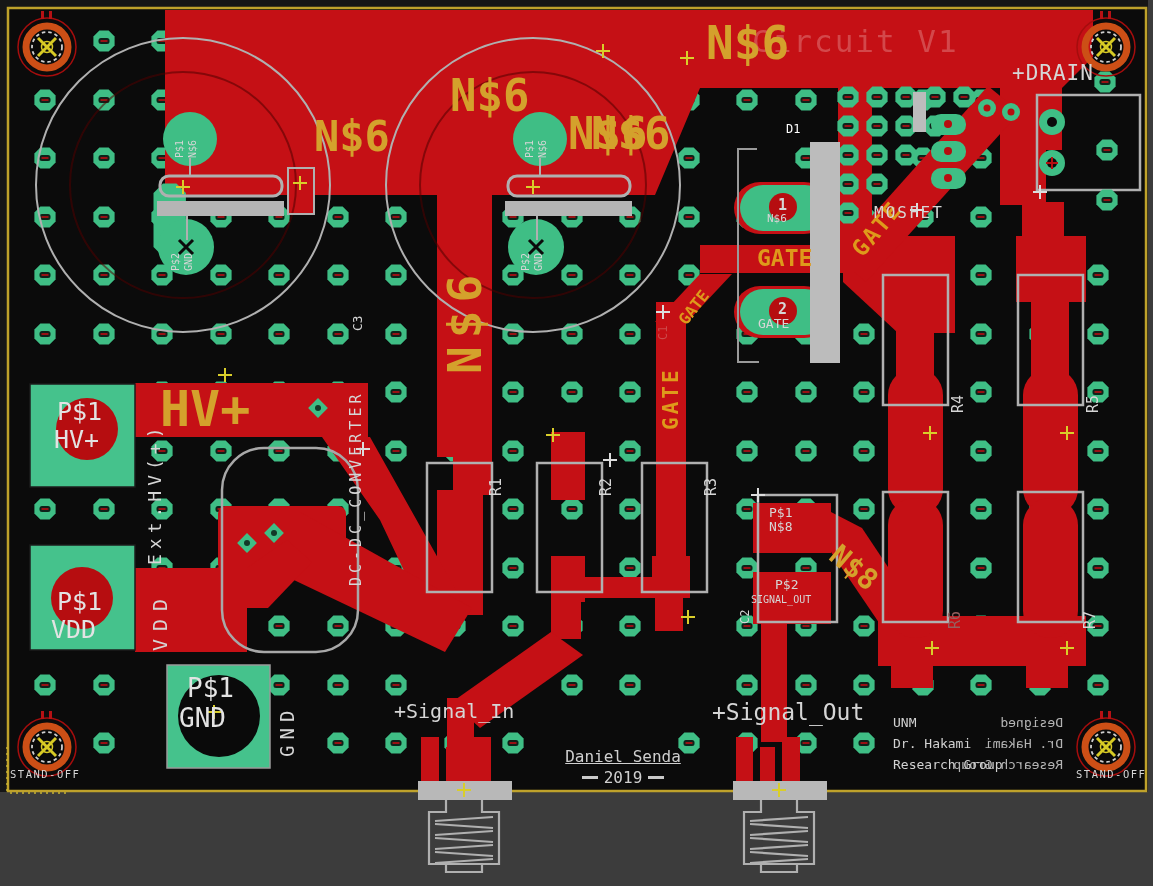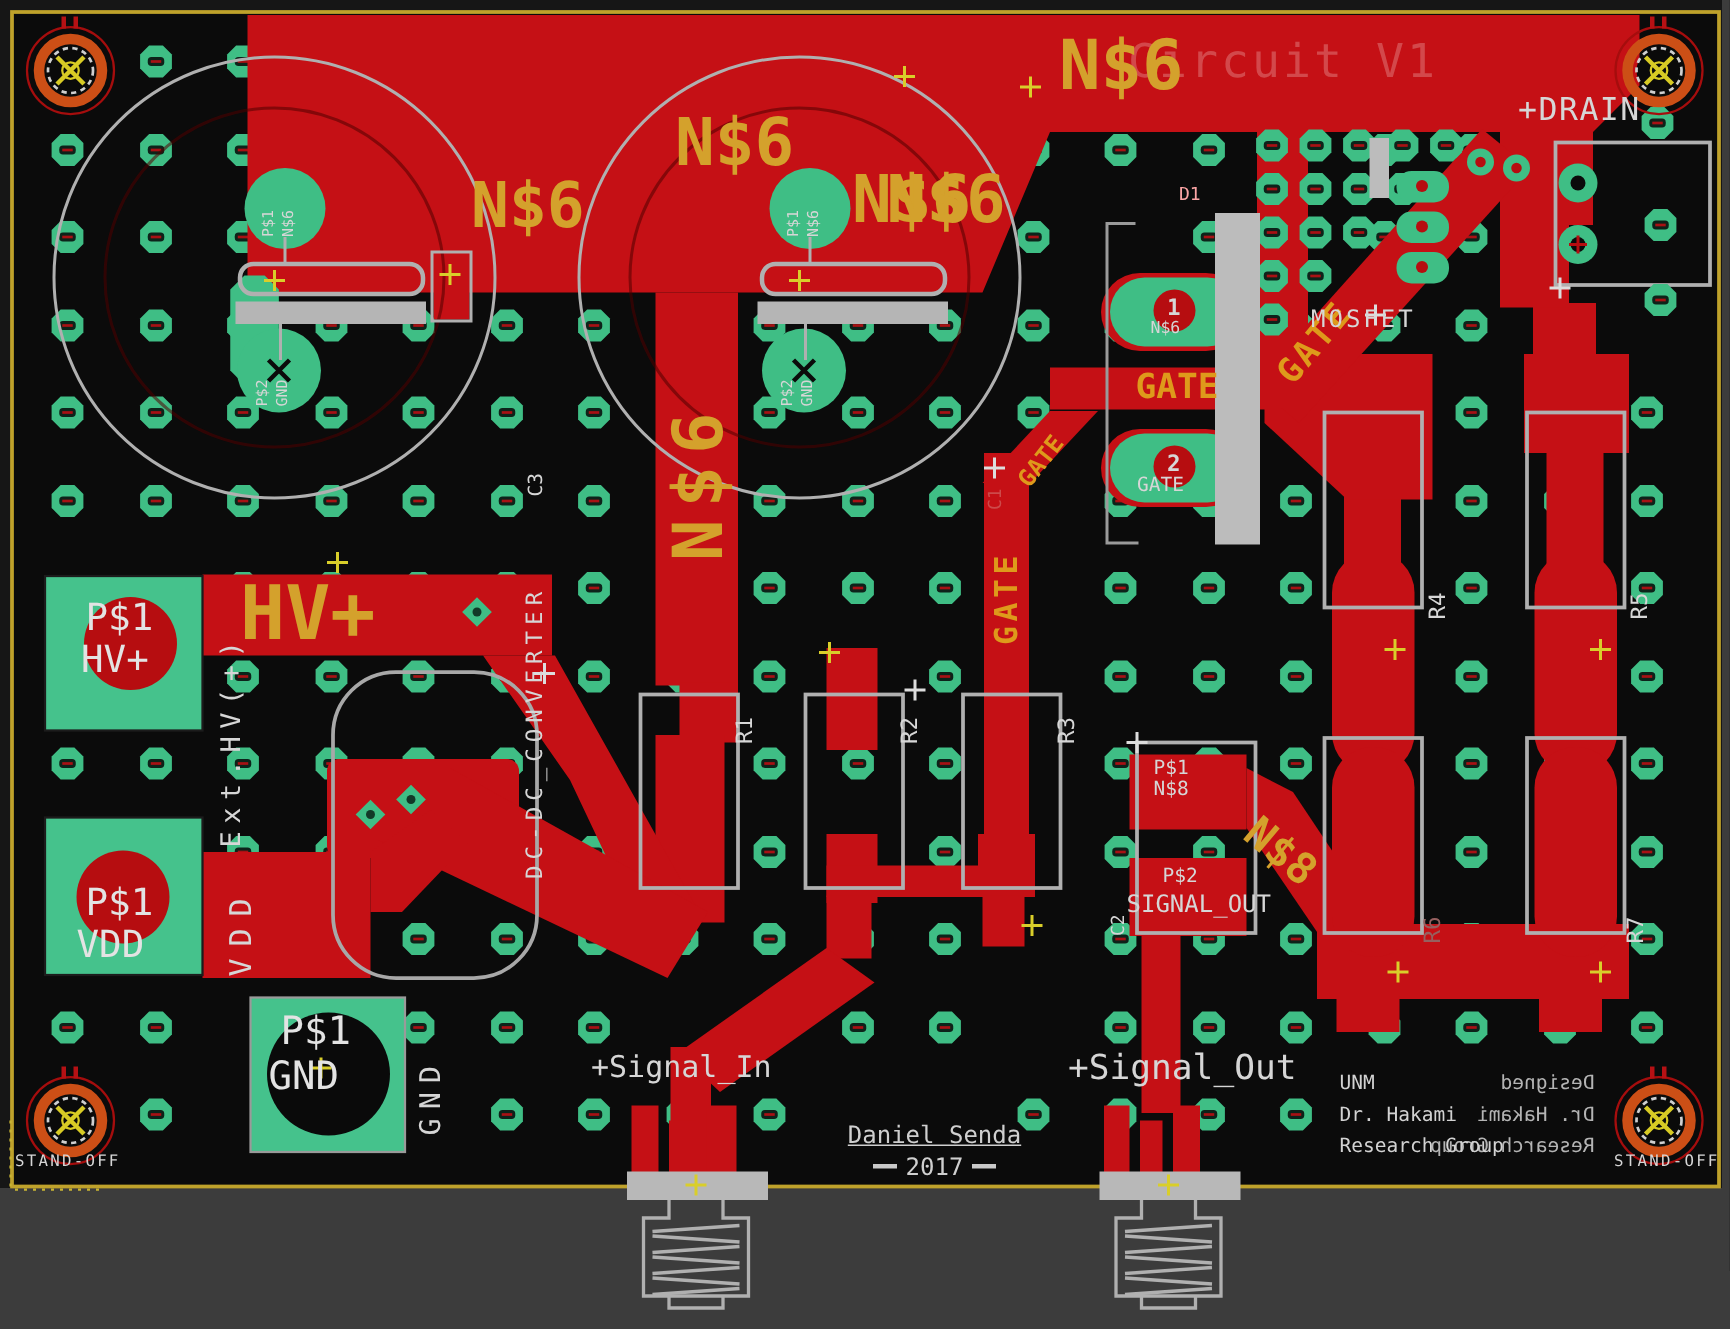--- a/index.html
+++ b/index.html
@@ -968,32 +968,32 @@
       <span style="left: 712px; top: 701px; font-size: 23px; color: rgb(214, 214, 214); font-weight: 400;">+Signal_Out</span>
       <span style="left: 10px; top: 769px; font-size: 10.5px; color: rgb(214, 214, 214); font-weight: 400; letter-spacing: 1.5px;">STAND-OFF</span>
       <span style="left: 1076px; top: 769px; font-size: 10.5px; color: rgb(214, 214, 214); font-weight: 400; letter-spacing: 1.5px;">STAND-OFF</span>
       <span style="left: 146px; top: 565px; font-size: 18px; color: rgb(214, 214, 214); font-weight: 400; letter-spacing: 5px; transform: rotate(-90deg);">Ext.HV(+)</span>
       <span style="left: 349px; top: 586px; font-size: 15px; color: rgb(214, 214, 214); font-weight: 400; letter-spacing: 4px; transform: rotate(-90deg);">DC-DC_CONVERTER</span>
       <span style="left: 150px; top: 651px; font-size: 20px; color: rgb(214, 214, 214); font-weight: 400; letter-spacing: 8px; transform: rotate(-90deg);">VDD</span>
       <span style="left: 278px; top: 757px; font-size: 19px; color: rgb(214, 214, 214); font-weight: 400; letter-spacing: 6px; transform: rotate(-90deg);">GND</span>
       <span style="left: 351px; top: 331px; font-size: 13px; color: rgb(214, 214, 214); font-weight: 400; transform: rotate(-90deg);">C3</span>
       <span style="left: 739px; top: 624px; font-size: 12px; color: rgb(214, 214, 214); font-weight: 400; transform: rotate(-90deg);">C2</span>
       <span style="left: 657px; top: 340px; font-size: 12px; color: rgb(205, 74, 74); font-weight: 400; transform: rotate(-90deg);">C1</span>
-      <span style="left: 786px; top: 123px; font-size: 12px; color: #fca5a5; font-weight: 400;">D1</span>
+      <span style="left: 786px; top: 123px; font-size: 12px; color: #ffffff; font-weight: 400;">D1</span>
       <span style="left: 489px; top: 496px; font-size: 15px; color: rgb(214, 214, 214); font-weight: 400; transform: rotate(-90deg);">R1</span>
       <span style="left: 599px; top: 496px; font-size: 15px; color: rgb(214, 214, 214); font-weight: 400; transform: rotate(-90deg);">R2</span>
       <span style="left: 704px; top: 496px; font-size: 15px; color: rgb(214, 214, 214); font-weight: 400; transform: rotate(-90deg);">R3</span>
       <span style="left: 951px; top: 413px; font-size: 15px; color: rgb(214, 214, 214); font-weight: 400; transform: rotate(-90deg);">R4</span>
       <span style="left: 1086px; top: 413px; font-size: 15px; color: rgb(214, 214, 214); font-weight: 400; transform: rotate(-90deg);">R5</span>
       <span style="left: 948px; top: 629px; font-size: 15px; color: rgb(150, 96, 95); font-weight: 400; transform: rotate(-90deg);">R6</span>
       <span style="left: 1083px; top: 629px; font-size: 15px; color: rgb(214, 214, 214); font-weight: 400; transform: rotate(-90deg);">R7</span>
       <span style="left: 769px; top: 506px; font-size: 13px; color: rgb(214, 214, 214); font-weight: 400;">P$1</span>
       <span style="left: 769px; top: 520px; font-size: 13px; color: rgb(214, 214, 214); font-weight: 400;">N$8</span>
       <span style="left: 775px; top: 578px; font-size: 13px; color: rgb(214, 214, 214); font-weight: 400;">P$2</span>
-      <span style="left: 751px; top: 595px; font-size: 16px; color: rgb(214, 214, 214); font-weight: 400;">SIGNAL_OUT</span>
+      <span style="left: 751px; top: 595px; font-size: 10px; color: rgb(214, 214, 214); font-weight: 400;">SIGNAL_OUT</span>
       <span style="left: 778px; top: 198px; font-size: 15px; color: rgb(214, 214, 214); font-weight: 700;">1</span>
       <span style="left: 767px; top: 213px; font-size: 11px; color: rgb(214, 214, 214); font-weight: 400;">N$6</span>
       <span style="left: 778px; top: 302px; font-size: 15px; color: rgb(214, 214, 214); font-weight: 700;">2</span>
       <span style="left: 758px; top: 317px; font-size: 13px; color: rgb(214, 214, 214); font-weight: 400;">GATE</span>
       <span style="left: 175px; top: 158px; font-size: 10px; color: rgb(214, 214, 214); font-weight: 400; transform: rotate(-90deg);">P$1</span>
       <span style="left: 188px; top: 158px; font-size: 10px; color: rgb(214, 214, 214); font-weight: 400; transform: rotate(-90deg);">N$6</span>
       <span style="left: 171px; top: 271px; font-size: 10px; color: rgb(214, 214, 214); font-weight: 400; transform: rotate(-90deg);">P$2</span>
       <span style="left: 184px; top: 271px; font-size: 10px; color: rgb(214, 214, 214); font-weight: 400; transform: rotate(-90deg);">GND</span>
       <span style="left: 525px; top: 158px; font-size: 10px; color: rgb(214, 214, 214); font-weight: 400; transform: rotate(-90deg);">P$1</span>
       <span style="left: 538px; top: 158px; font-size: 10px; color: rgb(214, 214, 214); font-weight: 400; transform: rotate(-90deg);">N$6</span>
@@ -1002,21 +1002,21 @@
       <span style="left: 57px; top: 399px; font-size: 25px; color: rgb(227, 227, 227); font-weight: 400;">P$1</span>
       <span style="left: 54px; top: 427px; font-size: 25px; color: rgb(227, 227, 227); font-weight: 400;">HV+</span>
       <span style="left: 57px; top: 589px; font-size: 25px; color: rgb(227, 227, 227); font-weight: 400;">P$1</span>
       <span style="left: 51px; top: 617px; font-size: 25px; color: rgb(227, 227, 227); font-weight: 400;">VDD</span>
       <span style="left: 187px; top: 675px; font-size: 26px; color: rgb(227, 227, 227); font-weight: 400;">P$1</span>
       <span style="left: 179px; top: 705px; font-size: 26px; color: rgb(227, 227, 227); font-weight: 400;">GND</span>
     </div>
 
 <div id="designer" class="textblock">
   <div class="name">Daniel Senda</div>
-  <div><span class="year">2017</span></div>
+  <div><span class="year">2019</span></div>
 </div>
 
 <div id="credits-top" class="textblock">
   <div>UNM</div>
   <div>Dr. Hakami</div>
   <div>Research Group</div>
 </div>
 <div id="credits-bottom" class="textblock mirror">
   <div>Designed</div>
   <div>Dr. Hakami</div>

